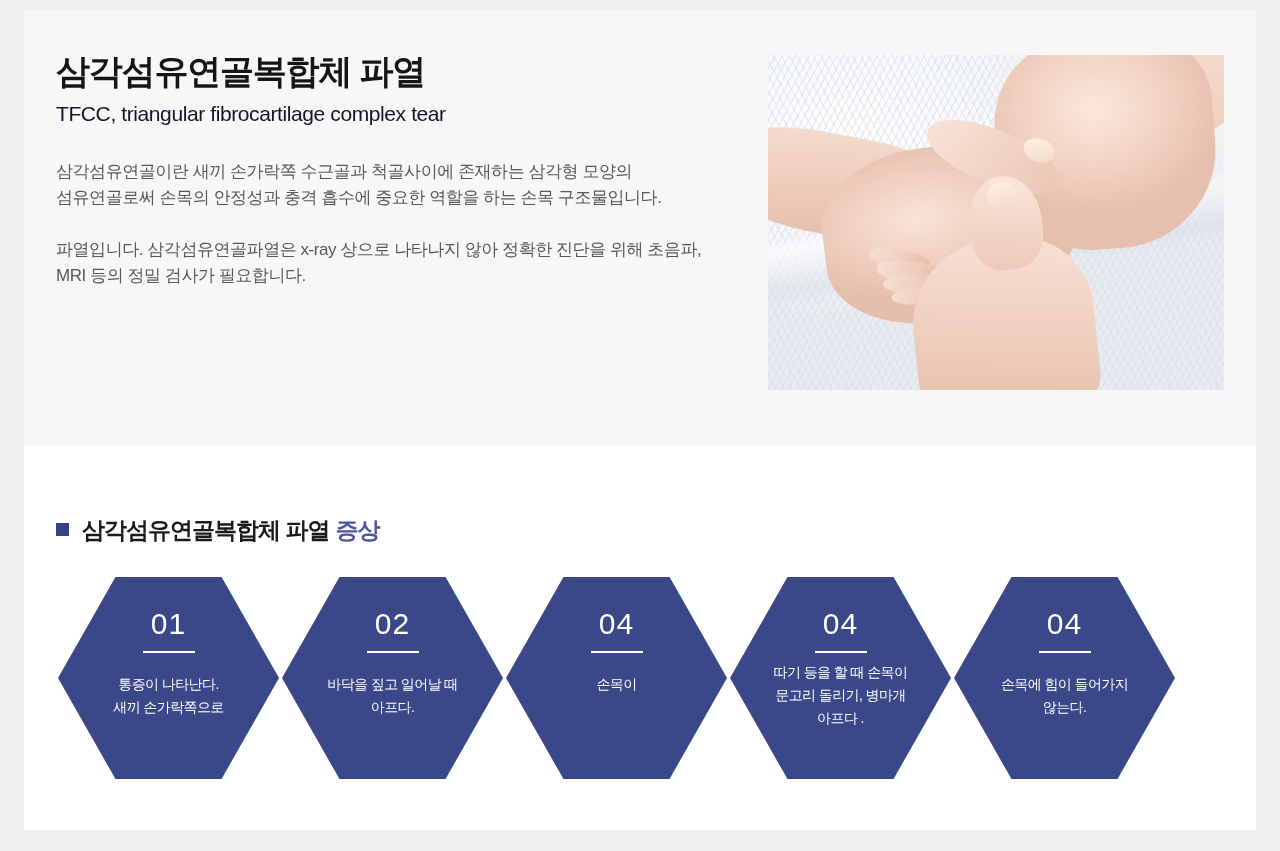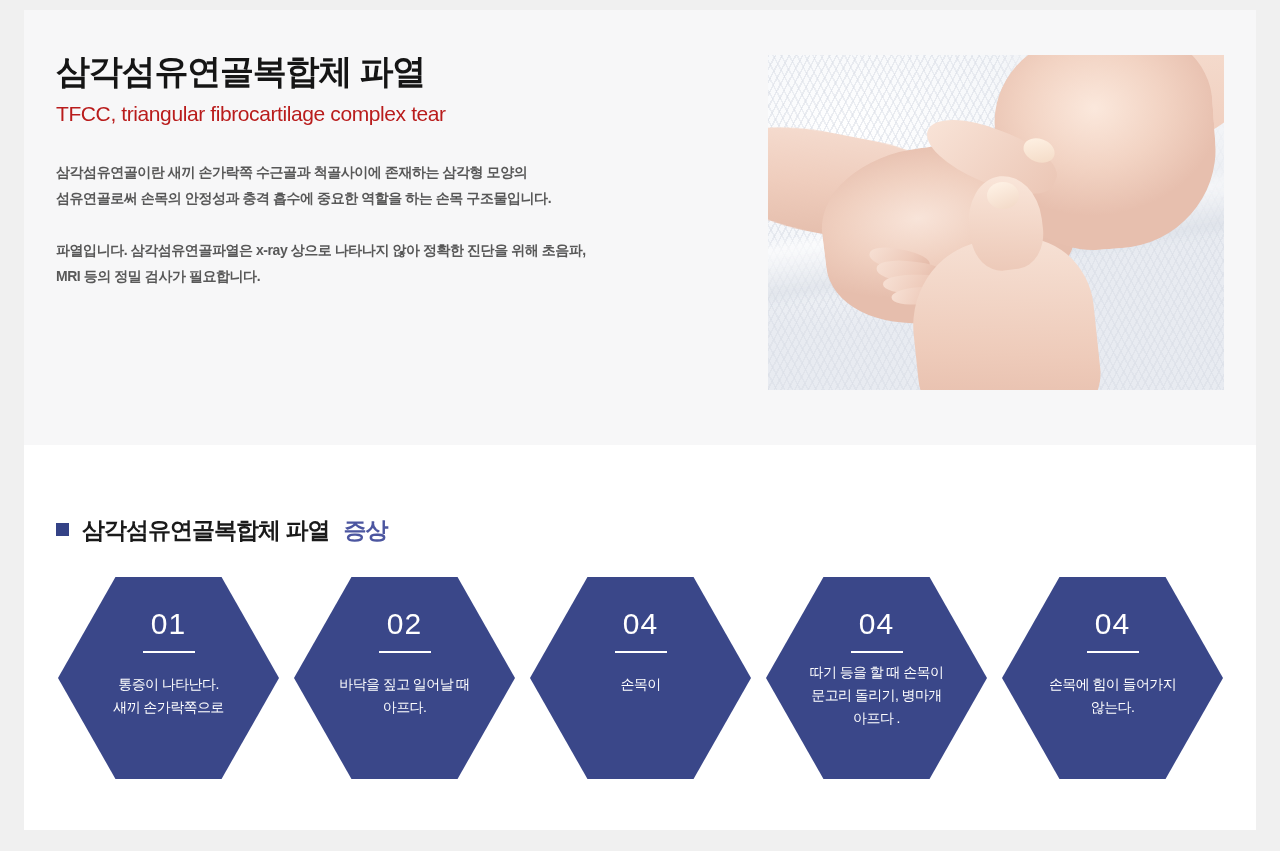--- a/index.html
+++ b/index.html
@@ -32,33 +32,32 @@
     font-weight:bold;
     color:#151515;
     letter-spacing:-1.2px;
     line-height:1.25;
     white-space:nowrap;
   }
 
   .subtitle {
     margin-top:9px;
     font-size:21px;
-    color:#b91c1c;
+    color:#0f172a;
     letter-spacing:-0.4px;
     font-weight:normal;
     white-space:nowrap;
   }
 
   .desc {
     margin-top:33px;
-    font-size:14px;
+    font-size:17px;
     color:#585858;
     line-height:26px;
     letter-spacing:-0.45px;
-    font-weight:bold;
   }
   .desc .line { white-space:nowrap; }
 
   
   .photo {
     position:absolute;
     left:744px; top:45px;
     width:456px; height:335px;
     overflow:hidden;
     background:#fbfbfc;
@@ -211,31 +210,31 @@
     font-weight:bold;
     color:#1a1a1a;
     letter-spacing:-1px;
     white-space:nowrap;
   }
   .section-sub {
     font-size:23px;
     font-weight:bold;
     color:#4c56a0;
     letter-spacing:-1px;
-    margin-left:14px;
+    margin-left:6px;
     white-space:nowrap;
   }
 
   
   .hex-row {
     position:absolute;
     left:34px; top:132px;
     width:1170px; height:202px;
     display:flex;
-    gap:15px;
+    gap:3px;
   }
   .hex {
     width:221px; height:202px;
     background:#3a4789;
     clip-path:polygon(26% 0%, 74% 0%, 100% 50%, 74% 100%, 26% 100%, 0% 50%);
     position:relative;
     color:#ffffff;
     text-align:center;
   }
   .hex-num {

